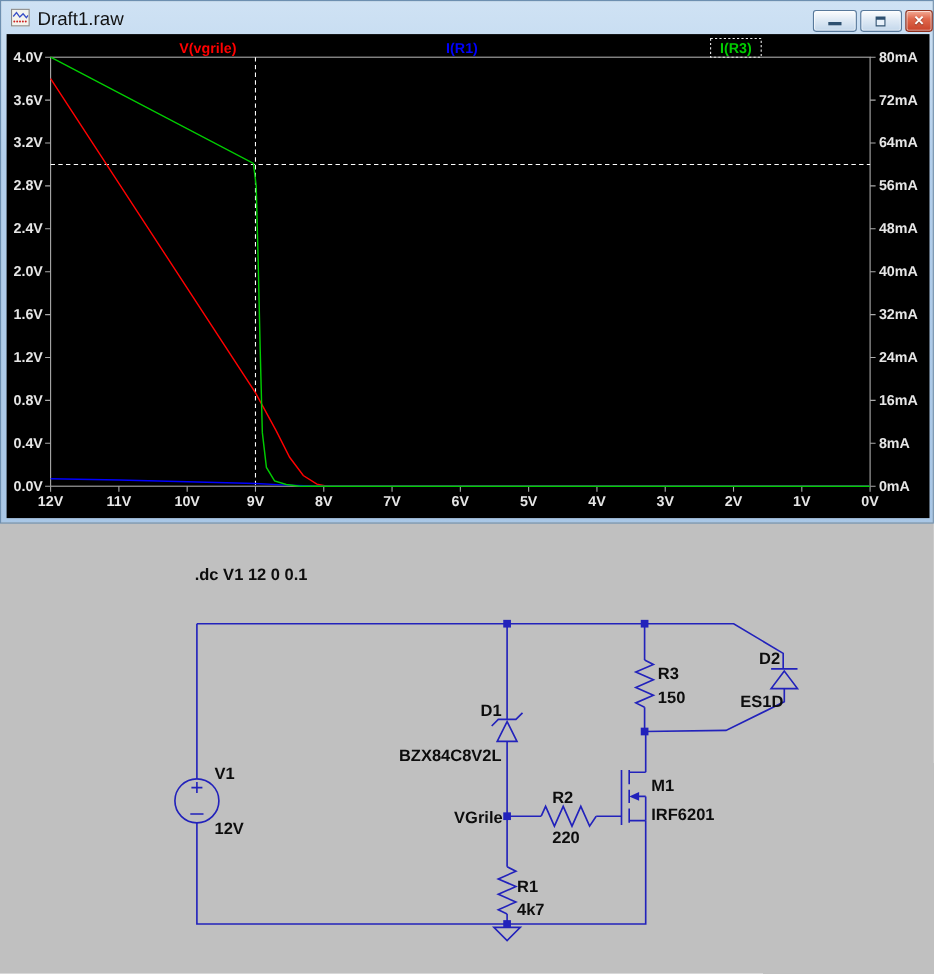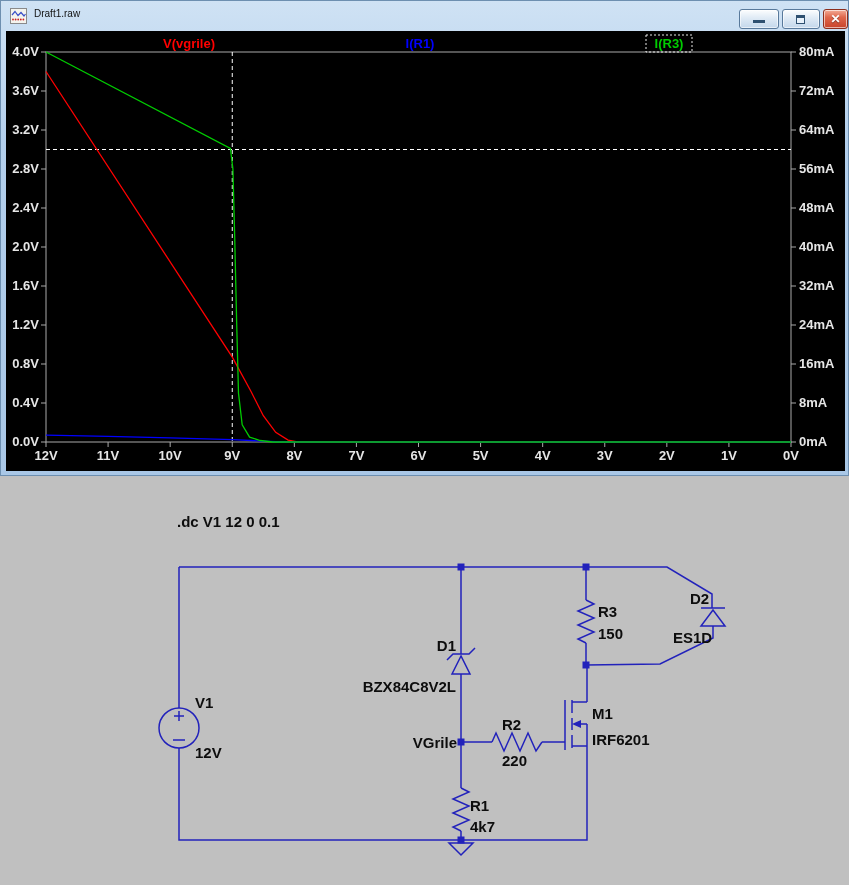--- a/index.html
+++ b/index.html
@@ -5,21 +5,21 @@
   * { margin:0; padding:0; box-sizing:border-box; }
   html,body { width:849px; height:885px; overflow:hidden; font-family:"Liberation Sans",sans-serif; }
   #stage { position:relative; width:849px; height:885px; background:#c0c0c0; }
 
   
   #wave-window { position:absolute; left:0; top:0; width:849px; height:476px;
     background:linear-gradient(#cfe2f4,#b3cfec 30%,#a9c7e6); border:1px solid #6d8fb0; }
   #title-bar { position:absolute; left:0; top:0; width:100%; height:30px; }
   #title-icon { position:absolute; left:9px; top:7px; width:17px; height:16px;
     background:#f4f4ee; border:1px solid #8a8a8a; }
-  #title-text { position:absolute; left:33px; top:7px; font-size:10px; color:#111;text-align:right; }
+  #title-text { position:absolute; left:33px; top:7px; font-size:17px; color:#111;text-align:right; }
   .winbtn { position:absolute; top:8px; height:20px; border:1px solid #58799b; border-radius:3px;
     background:linear-gradient(#fcfdfe,#dfeaf5 45%,#c3d7eb); box-shadow:inset 0 0 0 1px rgba(255,255,255,.6); }
   #btn-min { left:738px; width:40px; }
   #btn-restore { left:781px; width:38px; }
   #btn-close { left:822px; width:25px; border-color:#8c2e1c;
     background:linear-gradient(#f3ac97,#e0684c 40%,#c8432a); }
   .glyph-min { position:absolute; left:50%; bottom:5px; width:12px; height:3px; margin-left:-6px; background:#2e5070; }
   .glyph-restore { position:absolute; left:50%; top:5px; width:9px; height:9px; margin-left:-5px;
     border:1px solid #2e5070; border-top-width:3px; background:#e8f1fa; }
   .glyph-close { position:absolute; width:100%; text-align:center; top:2px; color:#fff;

